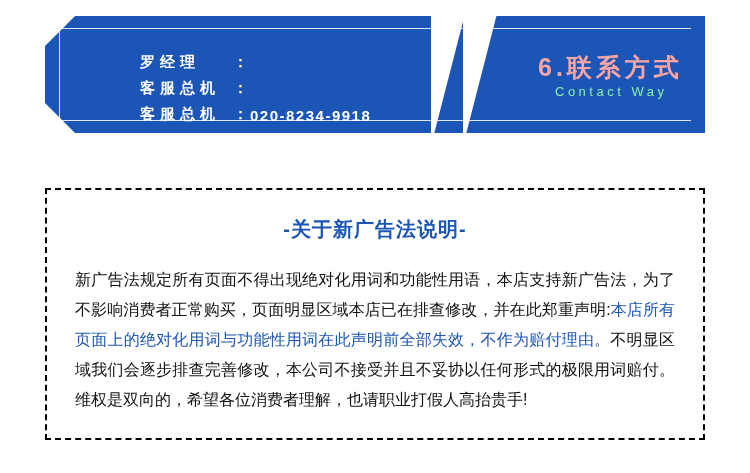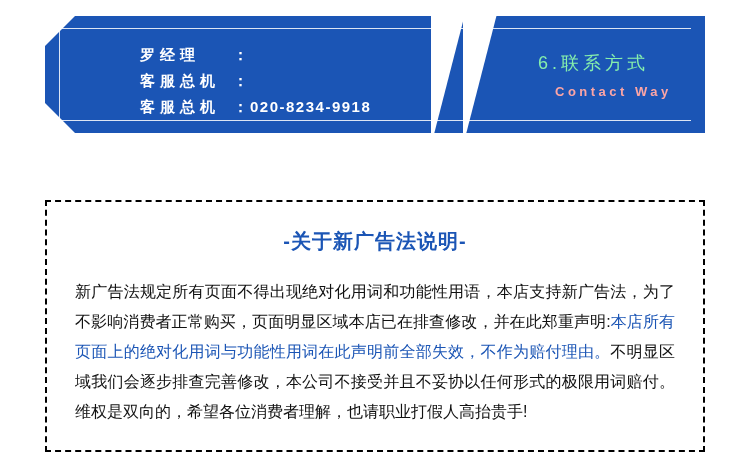--- a/index.html
+++ b/index.html
@@ -59,21 +59,21 @@
     box-sizing: border-box;
   }
   .contact-list {
     position: absolute;
     left: 95px;
     top: 30px;
     width: 330px;
   }
   .contact-row {
     display: flex;
-    align-items: flex-start;
+    align-items: flex-end;
     height: 26px;
     color: #ffffff;
     font-size: 15px;
     font-weight: bold;
     letter-spacing: 1.2px;
     white-space: nowrap;
   }
   .contact-label {
     width: 92px;
     letter-spacing: 5px;
@@ -109,42 +109,42 @@
     top: -10px;
     width: 0;
     height: 0;
     border-right: 36px solid transparent;
     border-top: 140px solid #ffffff;
   }
   .banner-title-cn {
     position: absolute;
     left: 93px;
     top: 35px;
-    color: #86efac;
-    font-size: 18px;
-    font-weight: normal;
+    color: #fca5a5;
+    font-size: 25px;
+    font-weight: bold;
     letter-spacing: 4px;
     white-space: nowrap;
   }
   .banner-title-en {
     position: absolute;
     left: 110px;
     top: 68px;
-    color: #fca5a5;
+    color: #86efac;
     font-size: 13px;
-    font-weight: bold;
+    font-weight: normal;
     letter-spacing: 3.5px;
     white-space: nowrap;
   }
 
   
   .notice {
     position: absolute;
     left: 45px;
-    top: 200px;
+    top: 188px;
     width: 660px;
     height: 252px;
     border: 2px dashed #000000;
     box-sizing: border-box;
     background: #ffffff;
   }
   .notice-title {
     margin-top: 26px;
     text-align: center;
     color: #1b55b5;

